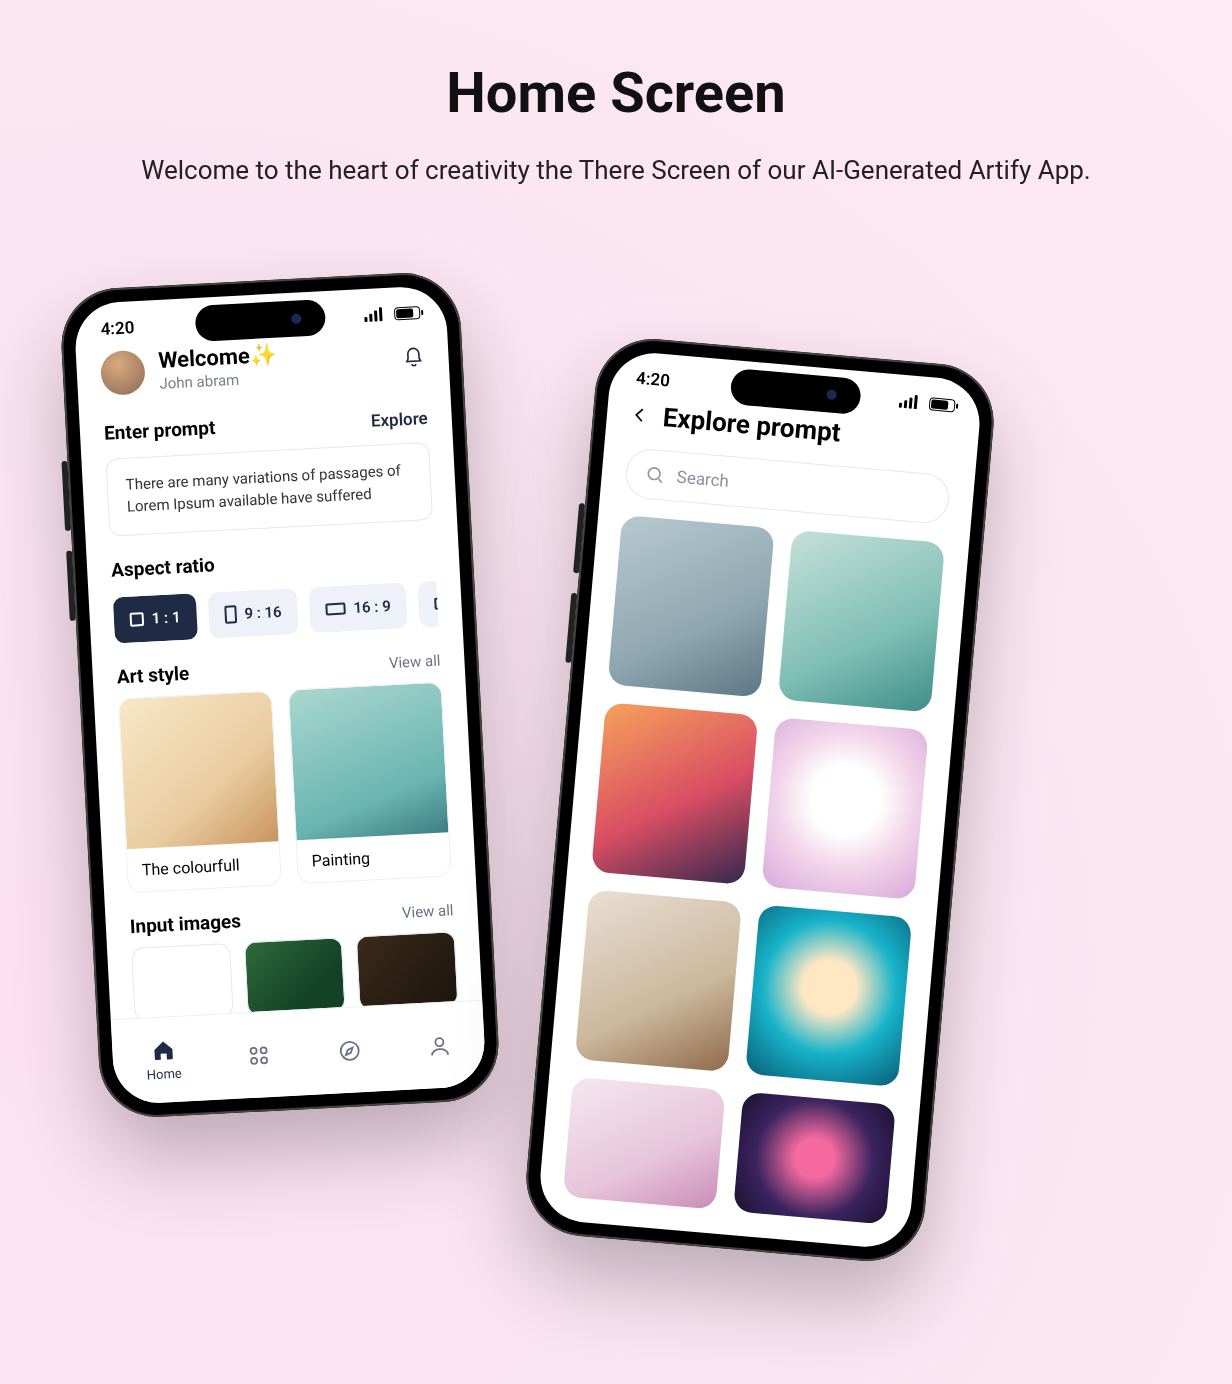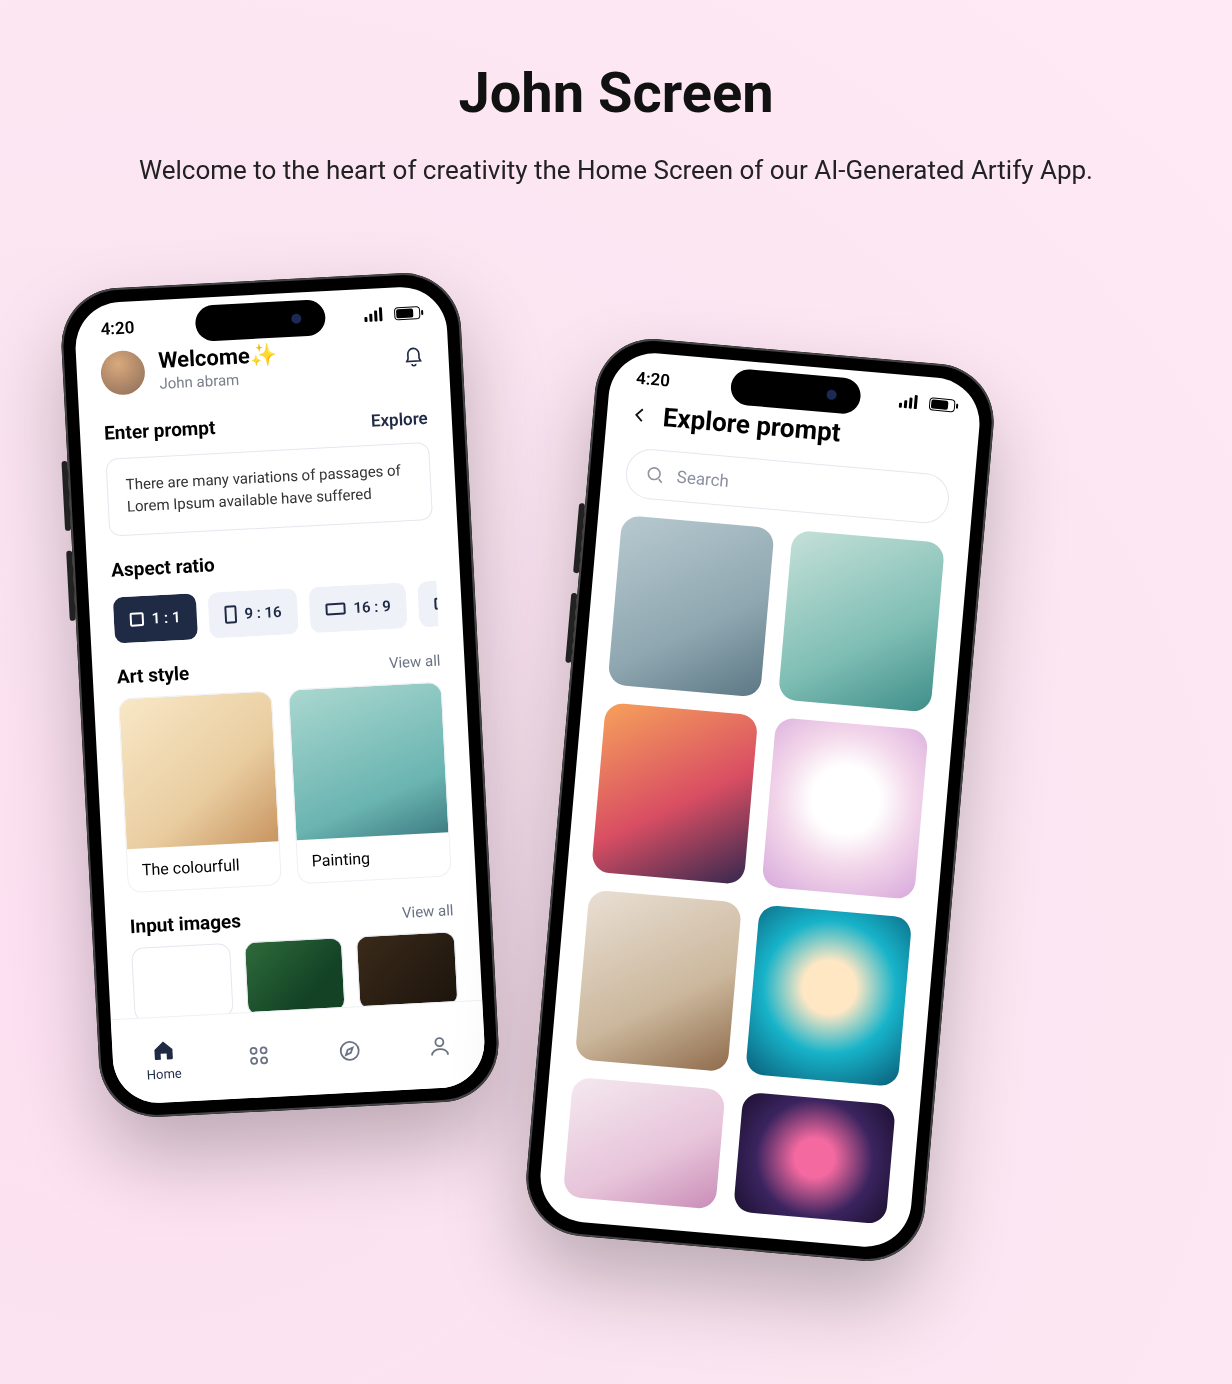--- a/index.html
+++ b/index.html
@@ -114,22 +114,22 @@
   .g6{background:radial-gradient(circle at 50% 45%,#ffe7c4 0 22%,#17b3c9 55%,#0a5d78);}
   .g7{background:linear-gradient(150deg,#f4e8ef,#e7c4da 60%,#c98db7);}
   .g8{background:radial-gradient(circle at 50% 50%,#f46aa0 0 20%,#3b245f 60%,#1b1030);}
   .tile.short{height:120px;}
 
   svg{display:block}
 </style>
 </head>
 <body>
 
-<h1 class="page-title">John Screen</h1>
-<p class="page-sub">Welcome to the heart of creativity the Home Screen of our AI-Generated Artify App.</p>
+<h1 class="page-title">Home Screen</h1>
+<p class="page-sub">Welcome to the heart of creativity the There Screen of our AI-Generated Artify App.</p>
 
 <div class="phone phone-left">
   <div class="screen">
     <div class="island"></div>
 
     <div class="status">
       <span>4:20</span>
       <div class="status-right">
         <span class="sig">
             <i></i>

